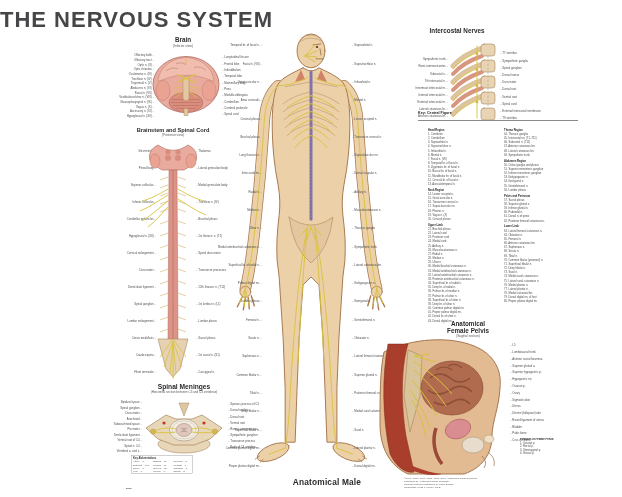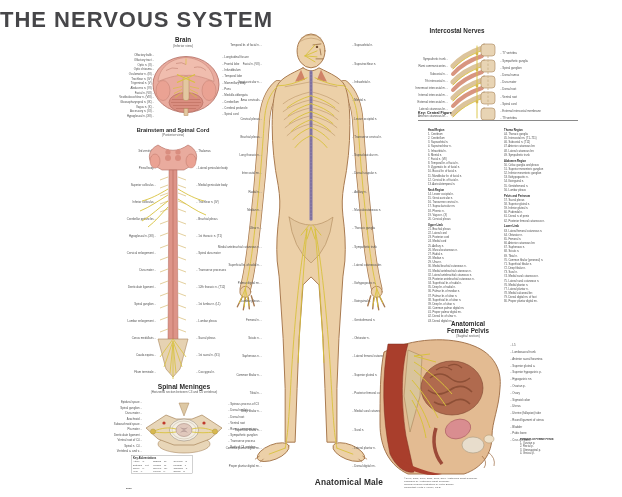--- a/index.html
+++ b/index.html
@@ -341,21 +341,21 @@
       <span class="lbl">Obturator n.</span>
       <span class="lbl">Lateral femoral cutaneous n.</span>
       <span class="lbl">Superior gluteal n.</span>
       <span class="lbl">Posterior femoral cutaneous n.</span>
       <span class="lbl">Medial sural cutaneous n.</span>
       <span class="lbl">Sural n.</span>
       <span class="lbl">Lateral plantar n.</span>
       <span class="lbl">Dorsal digital nn.</span>
     </div>
 </div>
-<div class="abs" style="left:254px;top:477px;width:190px;height:15px">
+<div class="abs" style="left:232px;top:477px;width:190px;height:15px">
   <div class="s3">
       <div class="cap">Anatomical Male</div>
     </div>
 </div>
 
 <div class="abs" style="left:402px;top:28px;width:110px;height:12px">
   <div class="s3">
     <div class="st" style="font-size:19px">Intercostal Nerves</div>
   </div>
 </div>

